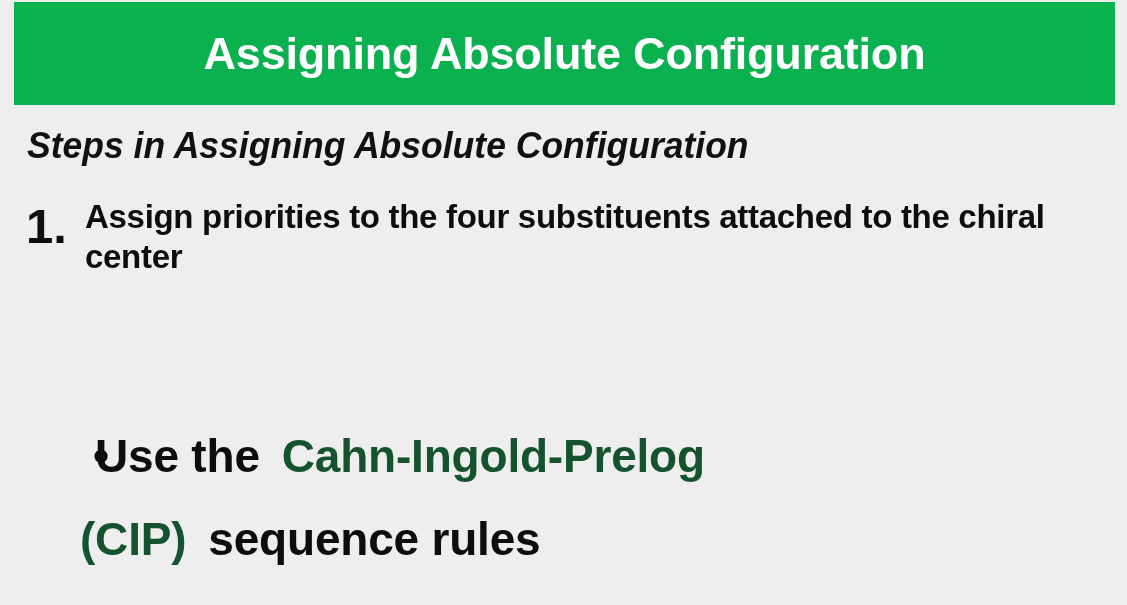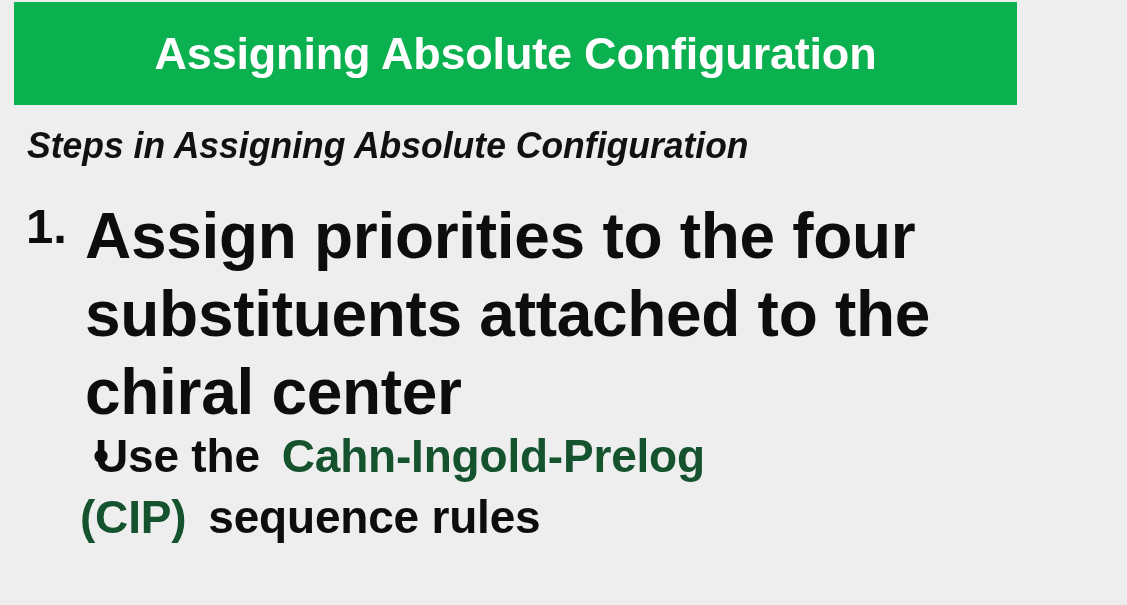--- a/index.html
+++ b/index.html
@@ -19,21 +19,21 @@
     position: absolute;
     inset: 0;
     background: #efeeee;
   }
 
   
   #title-banner {
     position: absolute;
     left: 14px;
     top: 2px;
-    width: 1003px;
+    width: 1101px;
     height: 103px;
     background: #0bb04f;
     display: flex;
     align-items: center;
     justify-content: center;
     box-sizing: border-box;
   }
   #title-text {
     color: #ffffff;
     font-family: "Liberation Sans", sans-serif;
@@ -91,21 +91,21 @@
     font-weight: bold;
     font-size: 49px;
     line-height: 1.22;
     color: #0d0d0d;
   }
   .num-body {
     margin-left: 85px;
     margin-right: 18px;
     font-family: "Liberation Sans", sans-serif;
     font-weight: bold;
-    font-size: 64px;
+    font-size: 33px;
     line-height: 1.22;
     color: #0d0d0d;
     letter-spacing: -0.3px;
   }
 
   
   #sub-bullet-block {
     position: absolute;
     left: 0;
     top: 324px;
@@ -126,21 +126,21 @@
     position: absolute;
     left: 93px;
     top: 0;
     font-size: 46px;
     line-height: 1.2;
     color: #0d0d0d;
     font-weight: bold;
   }
   .bullet-line-2 {
     padding-left: 80px;
-    margin-top: 6px;
+    margin-top: 28px;
     font-family: "Liberation Sans", sans-serif;
     font-weight: bold;
     font-size: 46px;
     line-height: 1.2;
     color: #0d0d0d;
     letter-spacing: -0.2px;
     white-space: nowrap;
   }
   .green {
     color: #14532d;

